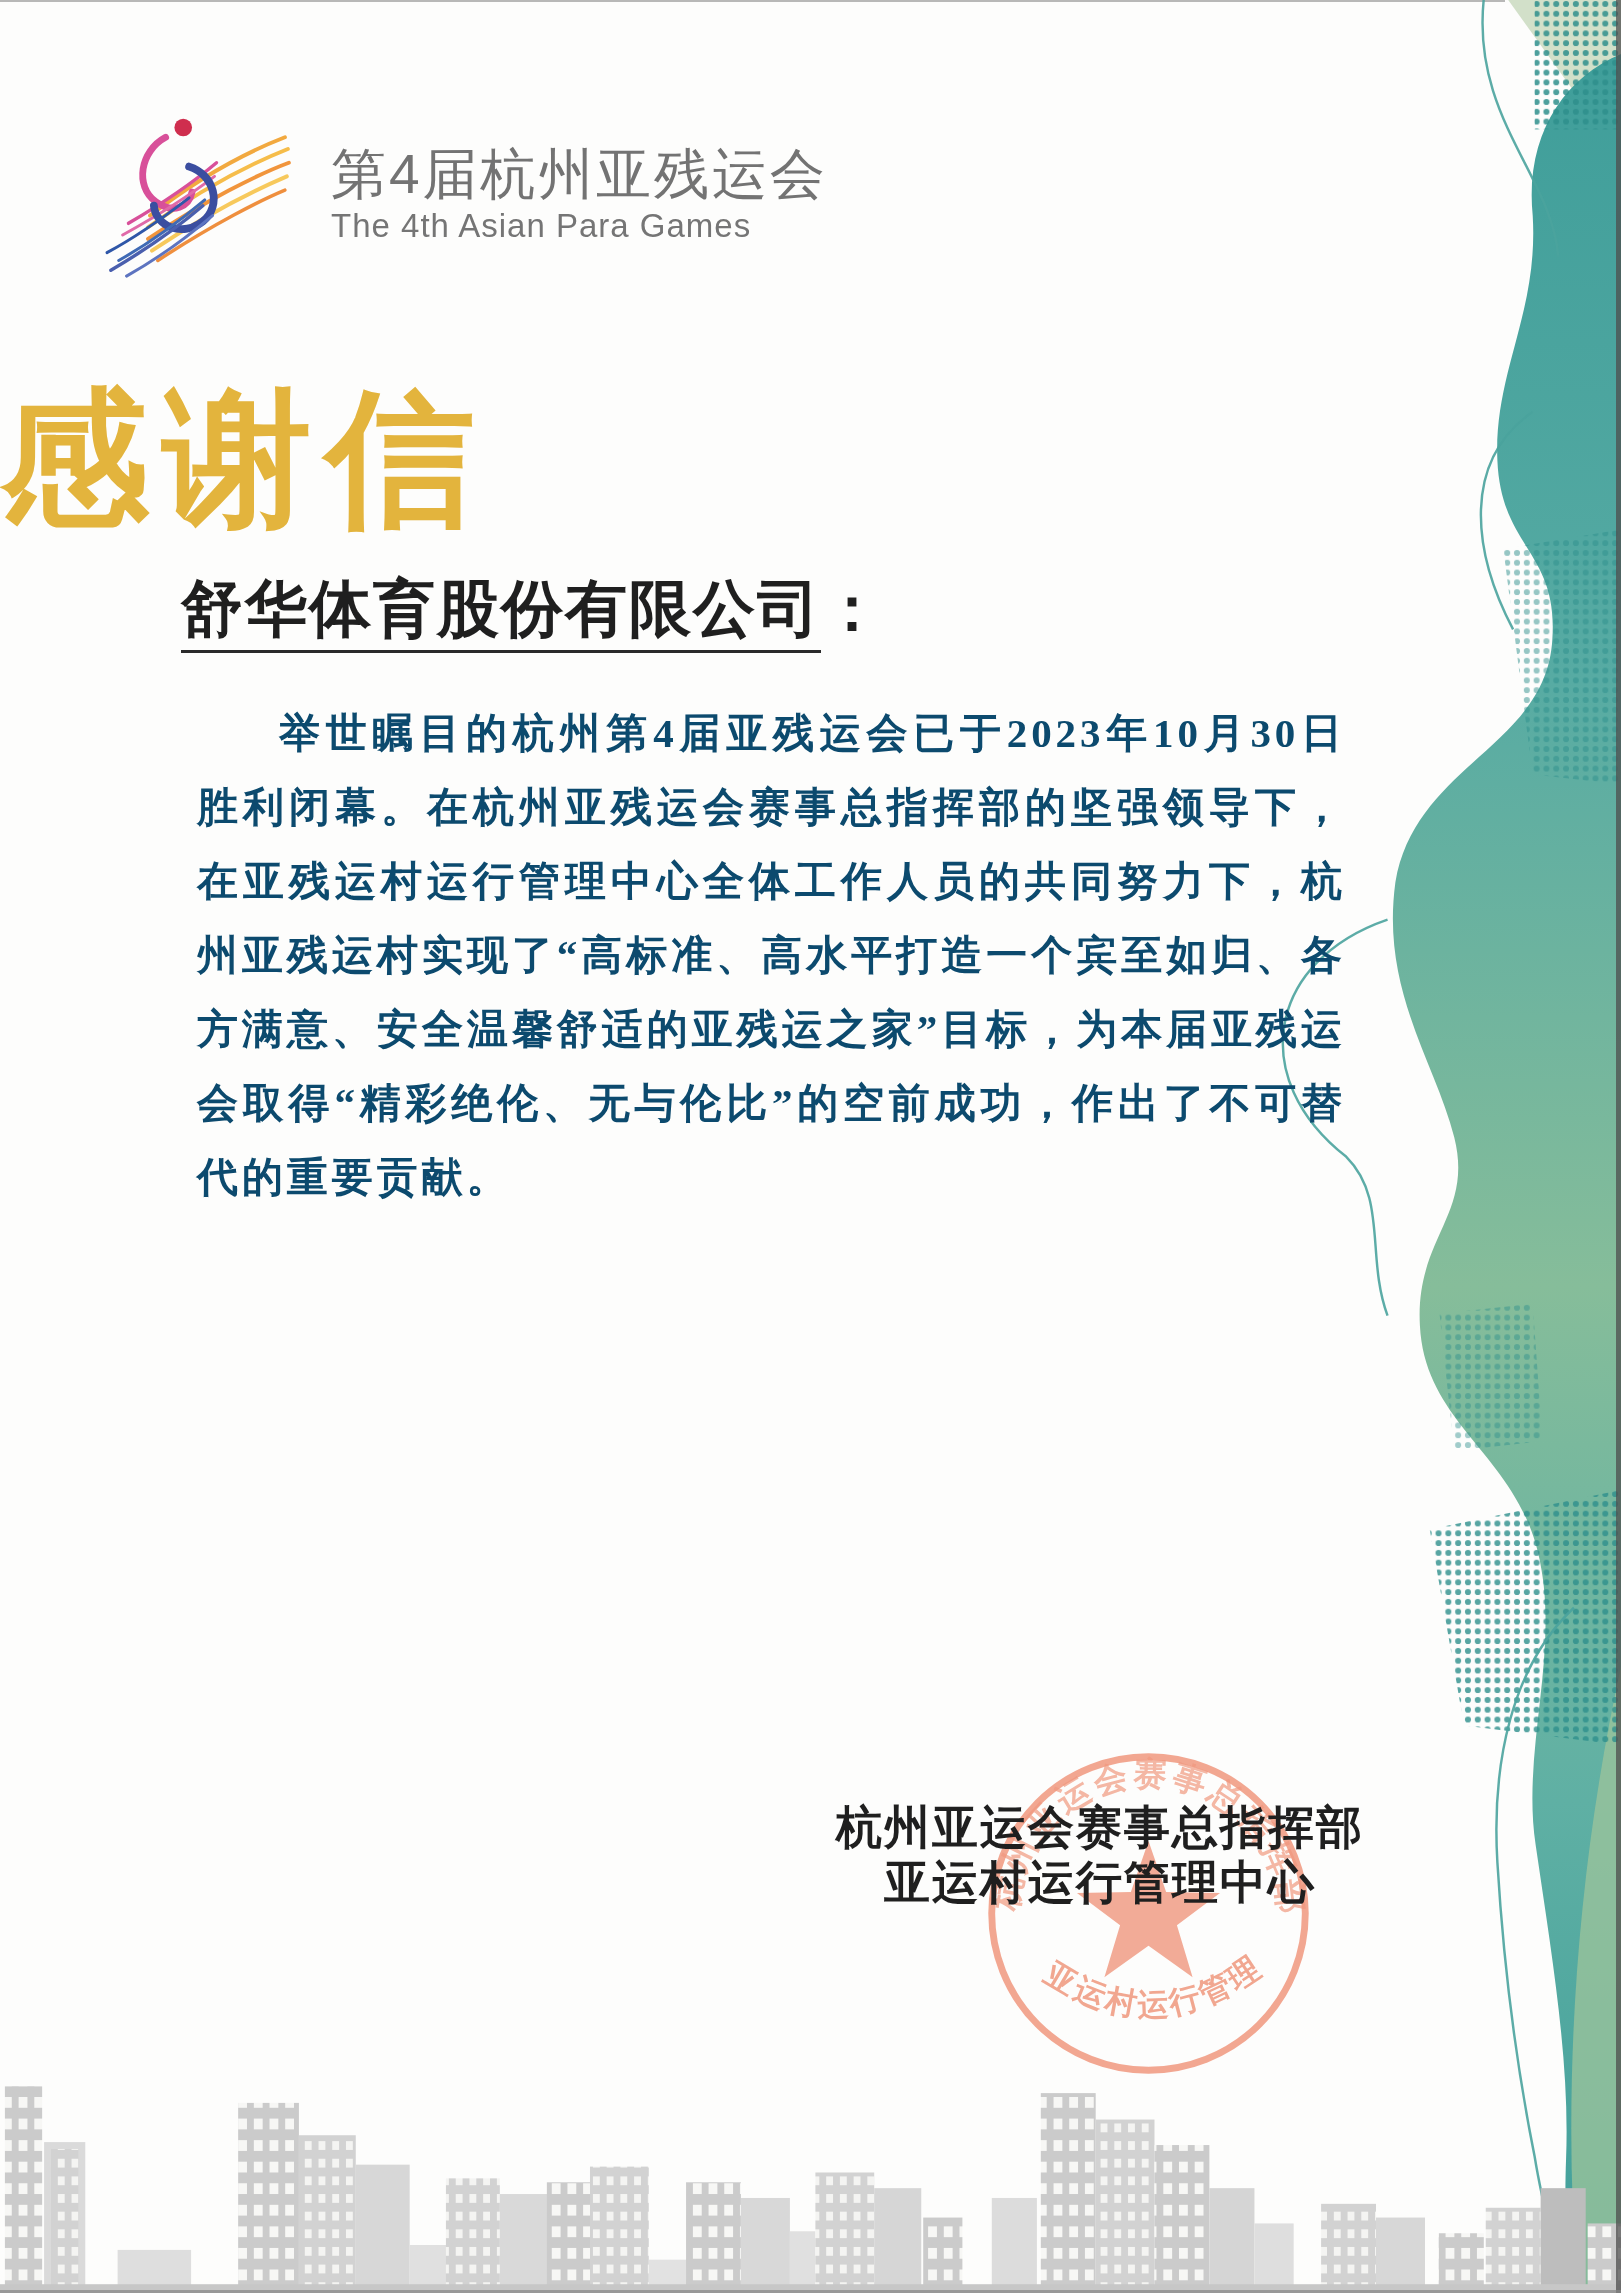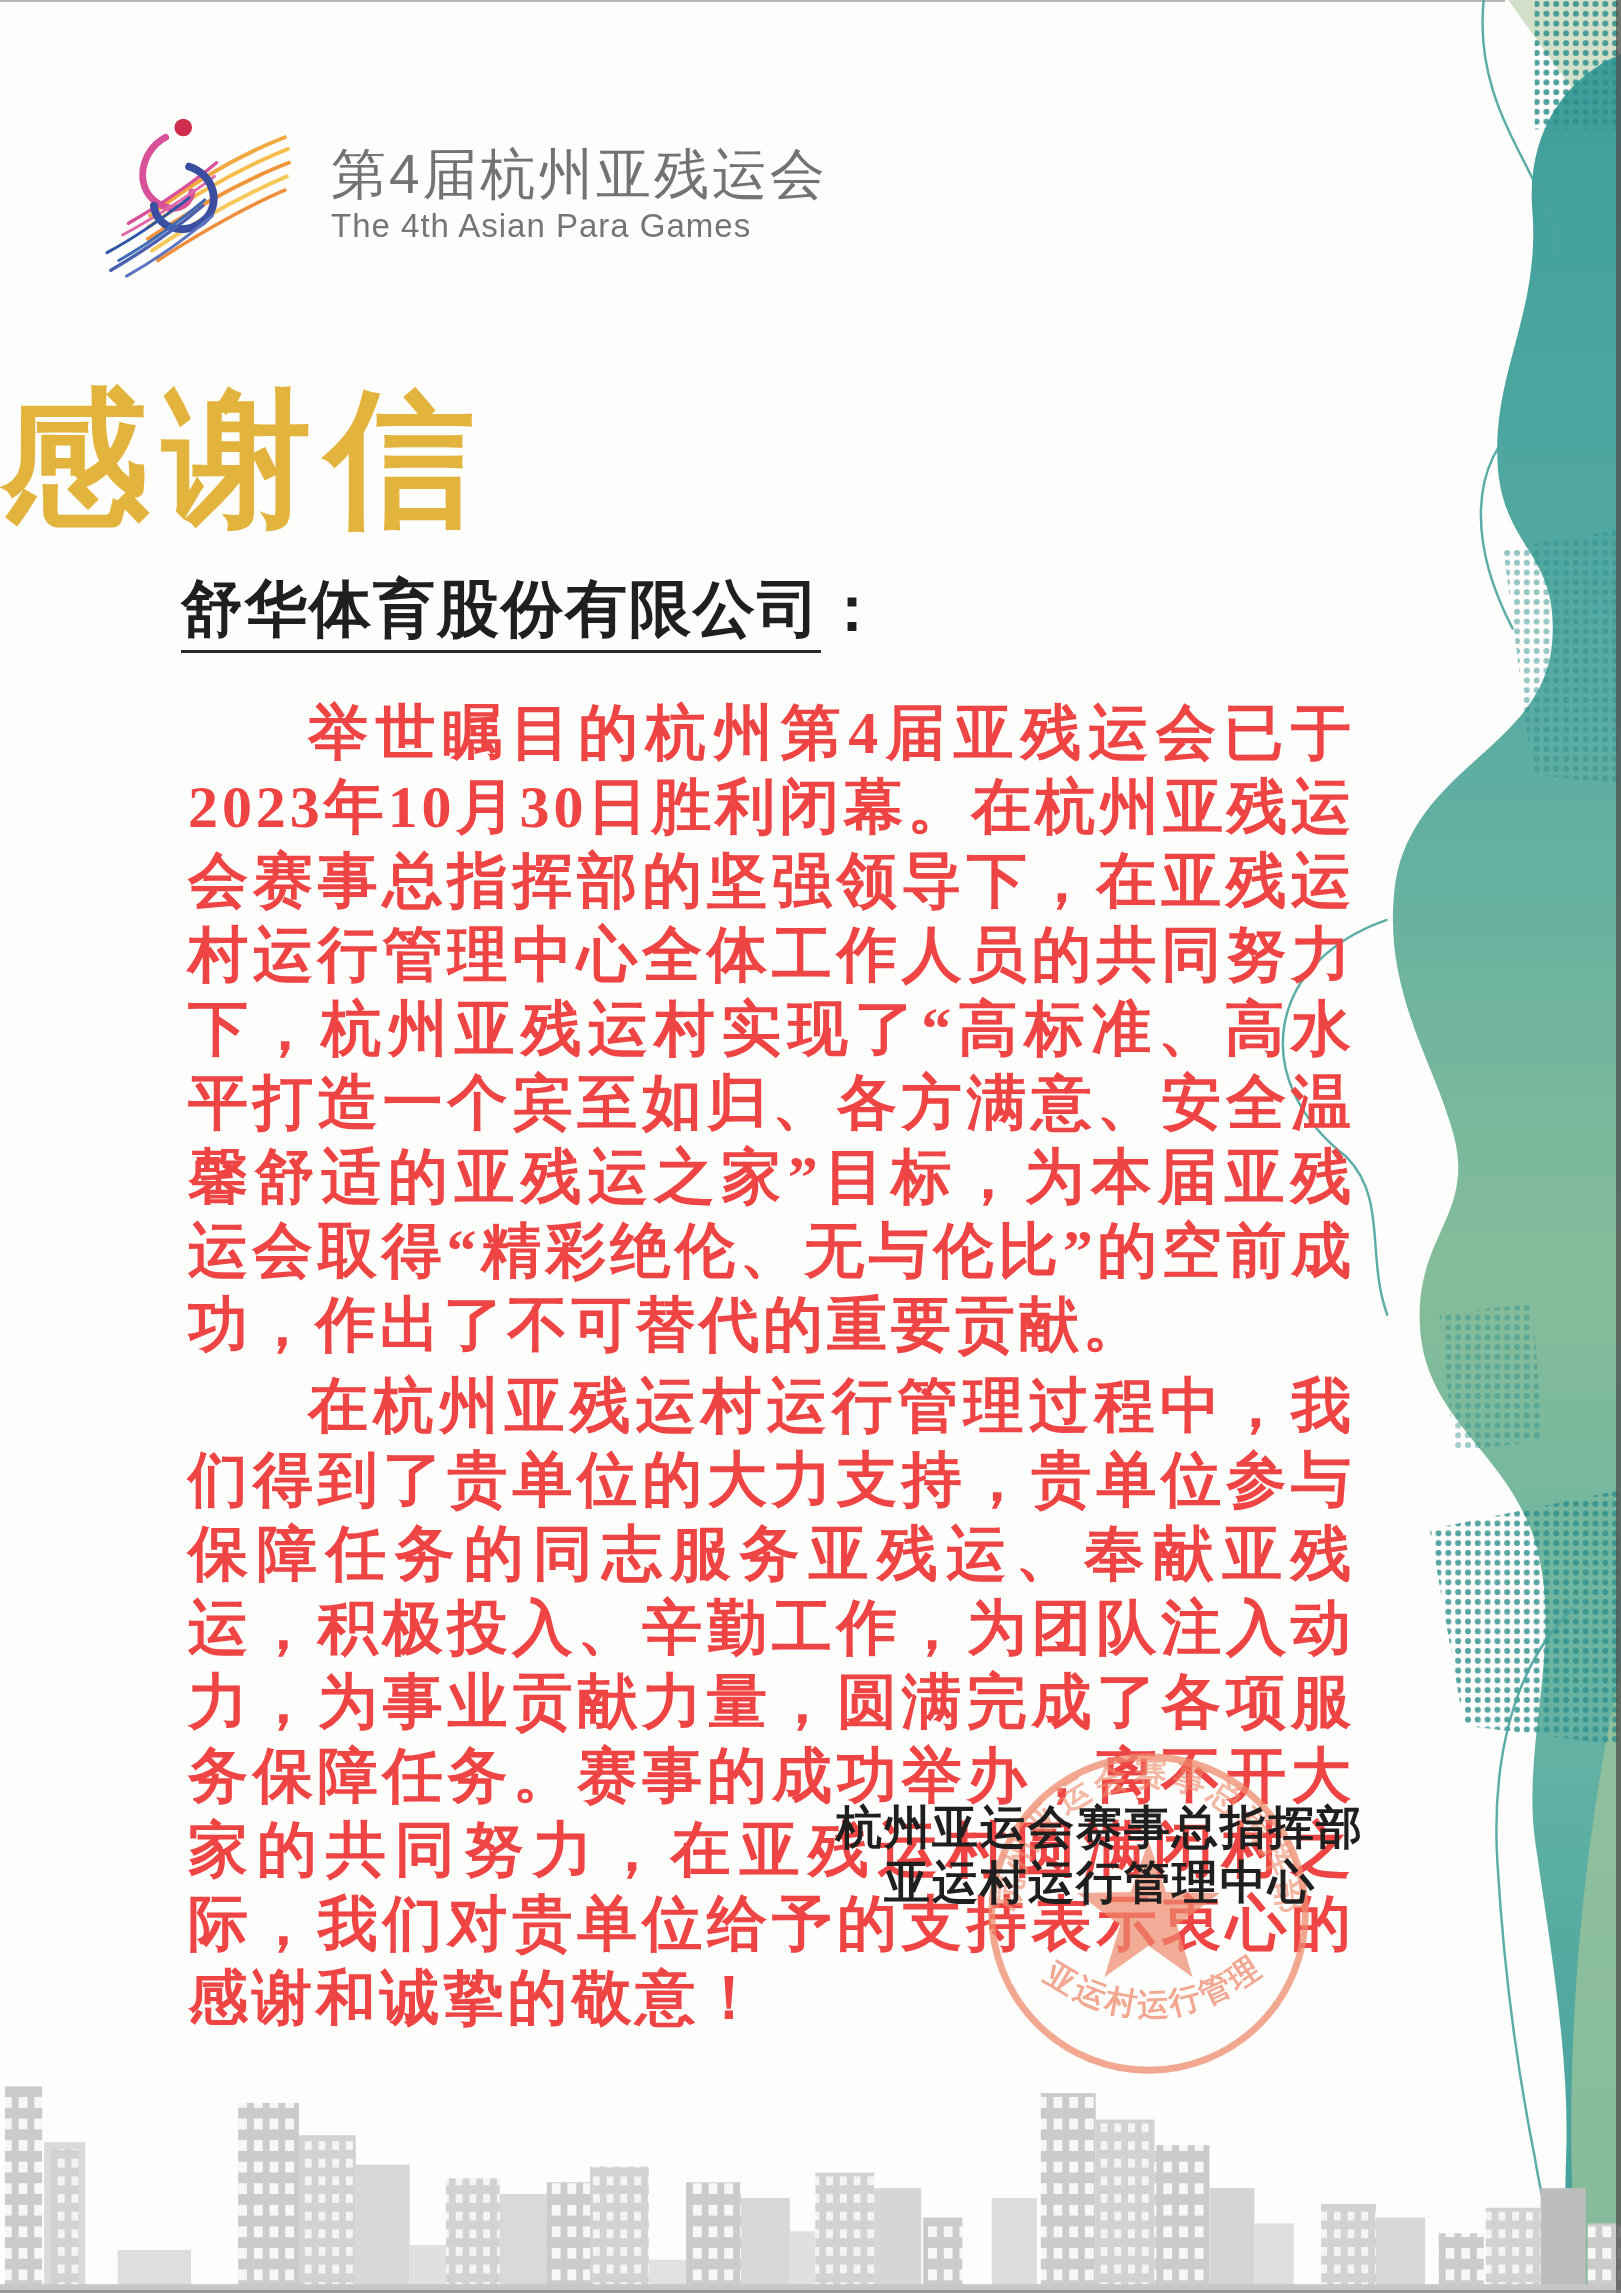--- a/index.html
+++ b/index.html
@@ -35,22 +35,22 @@
     position:absolute;top:361px;left:0;width:1621px;text-align:left;z-index:3;
     font-size:149px;font-weight:700;color:#e3b43d;letter-spacing:13.7px;
   }
 
   
   .letter{position:absolute;left:181px;top:567px;width:1181px;z-index:3;color:#1f1f1f;}
   .recipient-line{font-size:62px;font-weight:700;letter-spacing:2px;white-space:nowrap;}
   .recipient-name{border-bottom:3.9px solid #2a2a2a;padding-bottom:7px;}
   .letter-paragraphs{margin-top:45px;}
   .letter-paragraphs p{
-    margin:7px;font-size:60px;font-weight:700;line-height:74px;letter-spacing:3.9px;
-    text-align:justify;text-indent:2em;color:#ef4444;
+    margin:16px;font-size:41px;font-weight:700;line-height:74px;letter-spacing:3.9px;
+    text-align:justify;text-indent:2em;color:#0c4a6e;
   }
 
   
   .signature{
     position:absolute;right:257px;top:1800px;z-index:4;text-align:center;
     font-size:46px;font-weight:700;color:#1f1f1f;line-height:55px;letter-spacing:2px;
   }
   .signature div{white-space:nowrap;}
 
   
@@ -184,21 +184,20 @@
 </div>
 
 <div class="letter-title">感谢信</div>
 
 <div class="letter">
   <div class="recipient-line">
     <span class="recipient-name">舒华体育股份有限公司</span><span>：</span>
   </div>
   <div class="letter-paragraphs">
     <p>举世瞩目的杭州第4届亚残运会已于2023年10月30日胜利闭幕。在杭州亚残运会赛事总指挥部的坚强领导下，在亚残运村运行管理中心全体工作人员的共同努力下，杭州亚残运村实现了“高标准、高水平打造一个宾至如归、各方满意、安全温馨舒适的亚残运之家”目标，为本届亚残运会取得“精彩绝伦、无与伦比”的空前成功，作出了不可替代的重要贡献。</p>
-    <p>在杭州亚残运村运行管理过程中，我们得到了贵单位的大力支持，贵单位参与保障任务的同志服务亚残运、奉献亚残运，积极投入、辛勤工作，为团队注入动力，为事业贡献力量，圆满完成了各项服务保障任务。赛事的成功举办，离不开大家的共同努力，在亚残运村圆满闭村之际，我们对贵单位给予的支持表示衷心的感谢和诚挚的敬意！</p>
   </div>
 </div>
 
 <div class="signature">
   <div>杭州亚运会赛事总指挥部</div>
   <div>亚运村运行管理中心</div>
 </div>
 
 <svg class="stamp" viewBox="0 0 348 348" aria-hidden="true">
   <defs>

